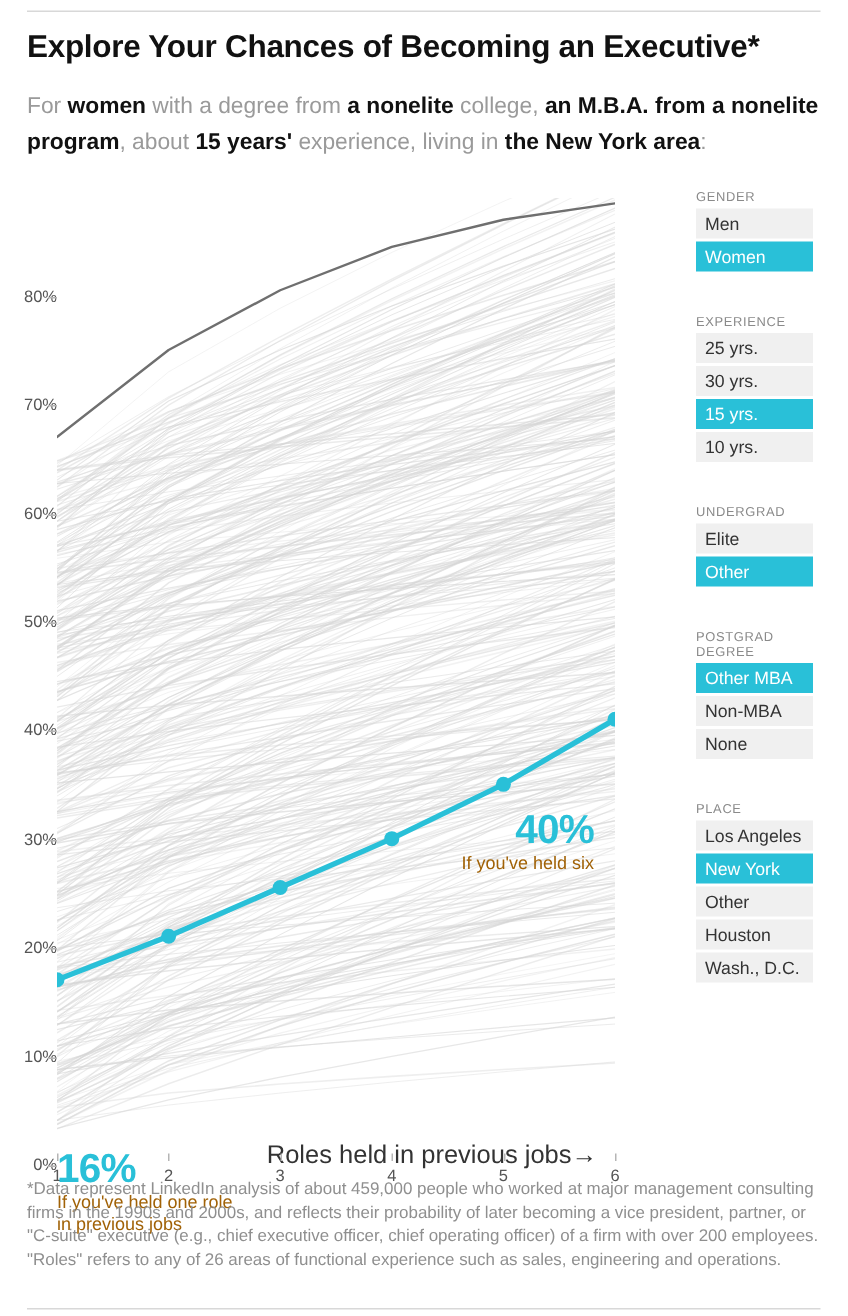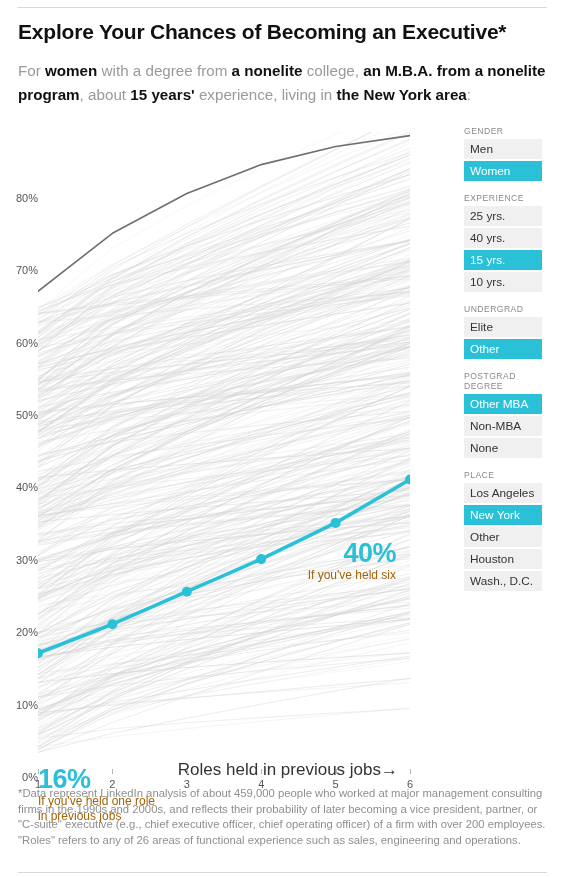--- a/index.html
+++ b/index.html
@@ -111,21 +111,21 @@
   #callout-end   { left: 236px; top: 414px; text-align: right; width: 160px; }
   #callout-end .callout-value { text-align: right; }
   #callout-end .callout-note  { text-align: right; }
 
   
   #sidebar {
     position: absolute;
     left: 416px; top: 126px;
     width: 126px;
   }
-  .group { margin-bottom: 12px; padding-left: 48px; }
+  .group { margin-bottom: 28px; padding-left: 48px; }
   .group-label {
     font-size: 8.6px;
     letter-spacing: 0.45px;
     color: #8a8a8a;
     margin-bottom: 3px;
     text-transform: uppercase;
   }
   .opt {
     height: 20px;
     line-height: 20px;
@@ -653,21 +653,21 @@
 
 <div id="sidebar">
     <div class="group">
       <div class="group-label">GENDER</div>
       <div class="opt">Men</div>
       <div class="opt sel">Women</div>
     </div>
     <div class="group">
       <div class="group-label">EXPERIENCE</div>
       <div class="opt">25 yrs.</div>
-      <div class="opt">40 yrs.</div>
+      <div class="opt">30 yrs.</div>
       <div class="opt sel">15 yrs.</div>
       <div class="opt">10 yrs.</div>
     </div>
     <div class="group">
       <div class="group-label">UNDERGRAD</div>
       <div class="opt">Elite</div>
       <div class="opt sel">Other</div>
     </div>
     <div class="group">
       <div class="group-label">POSTGRAD DEGREE</div>

